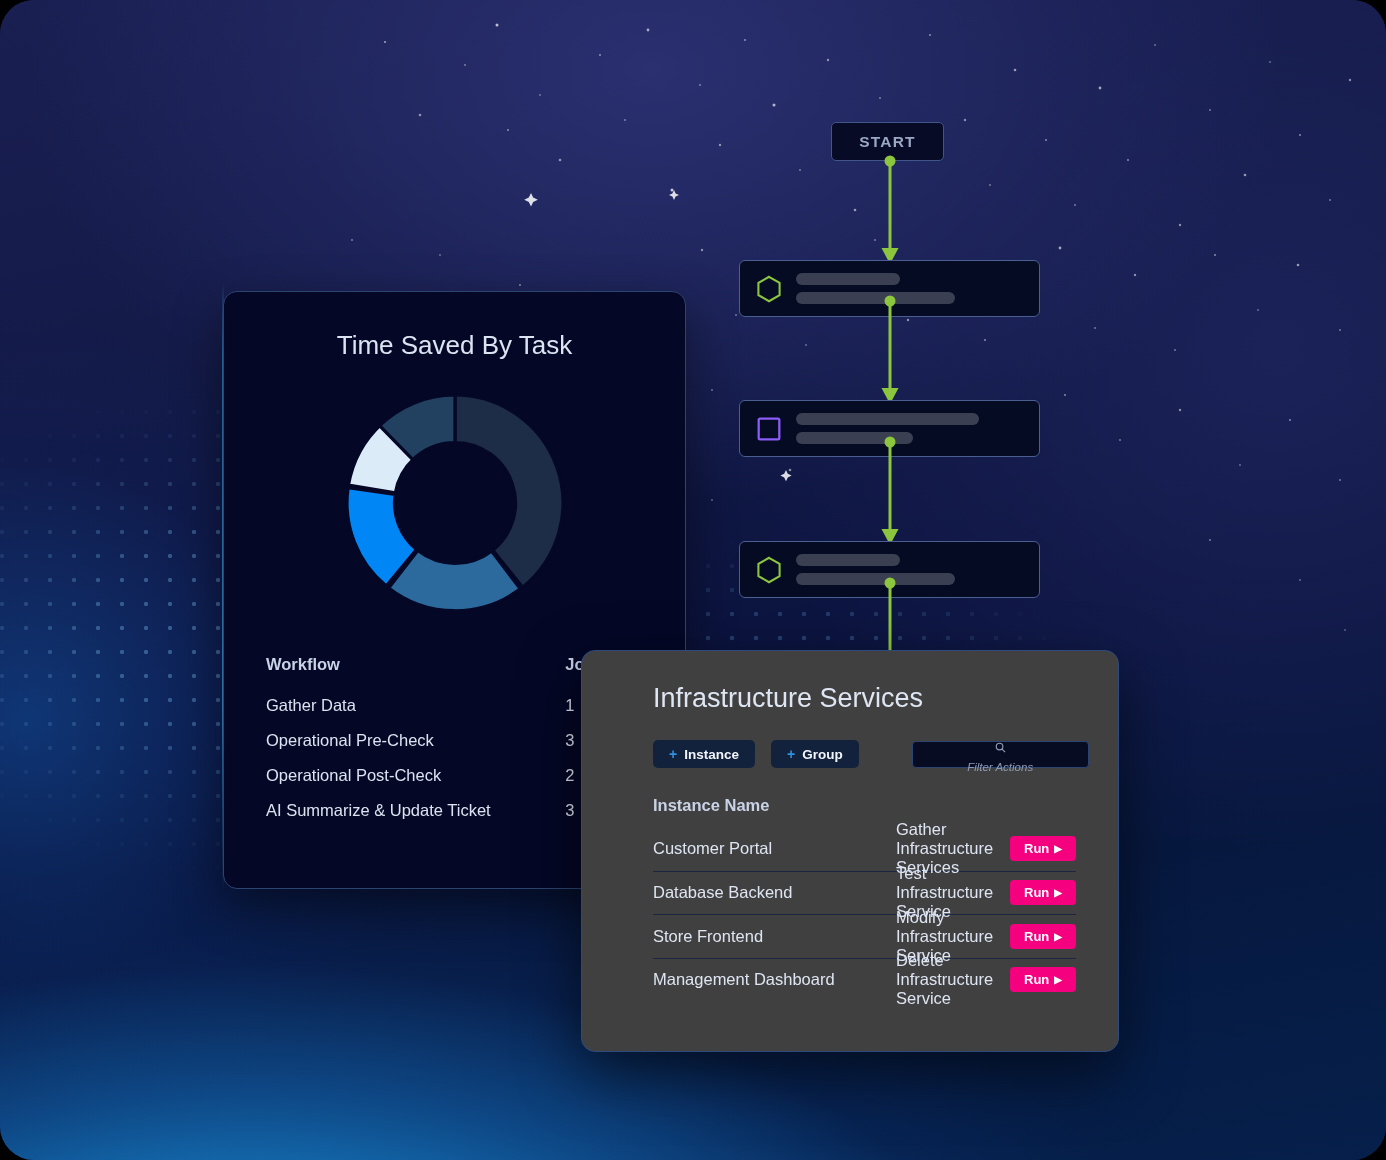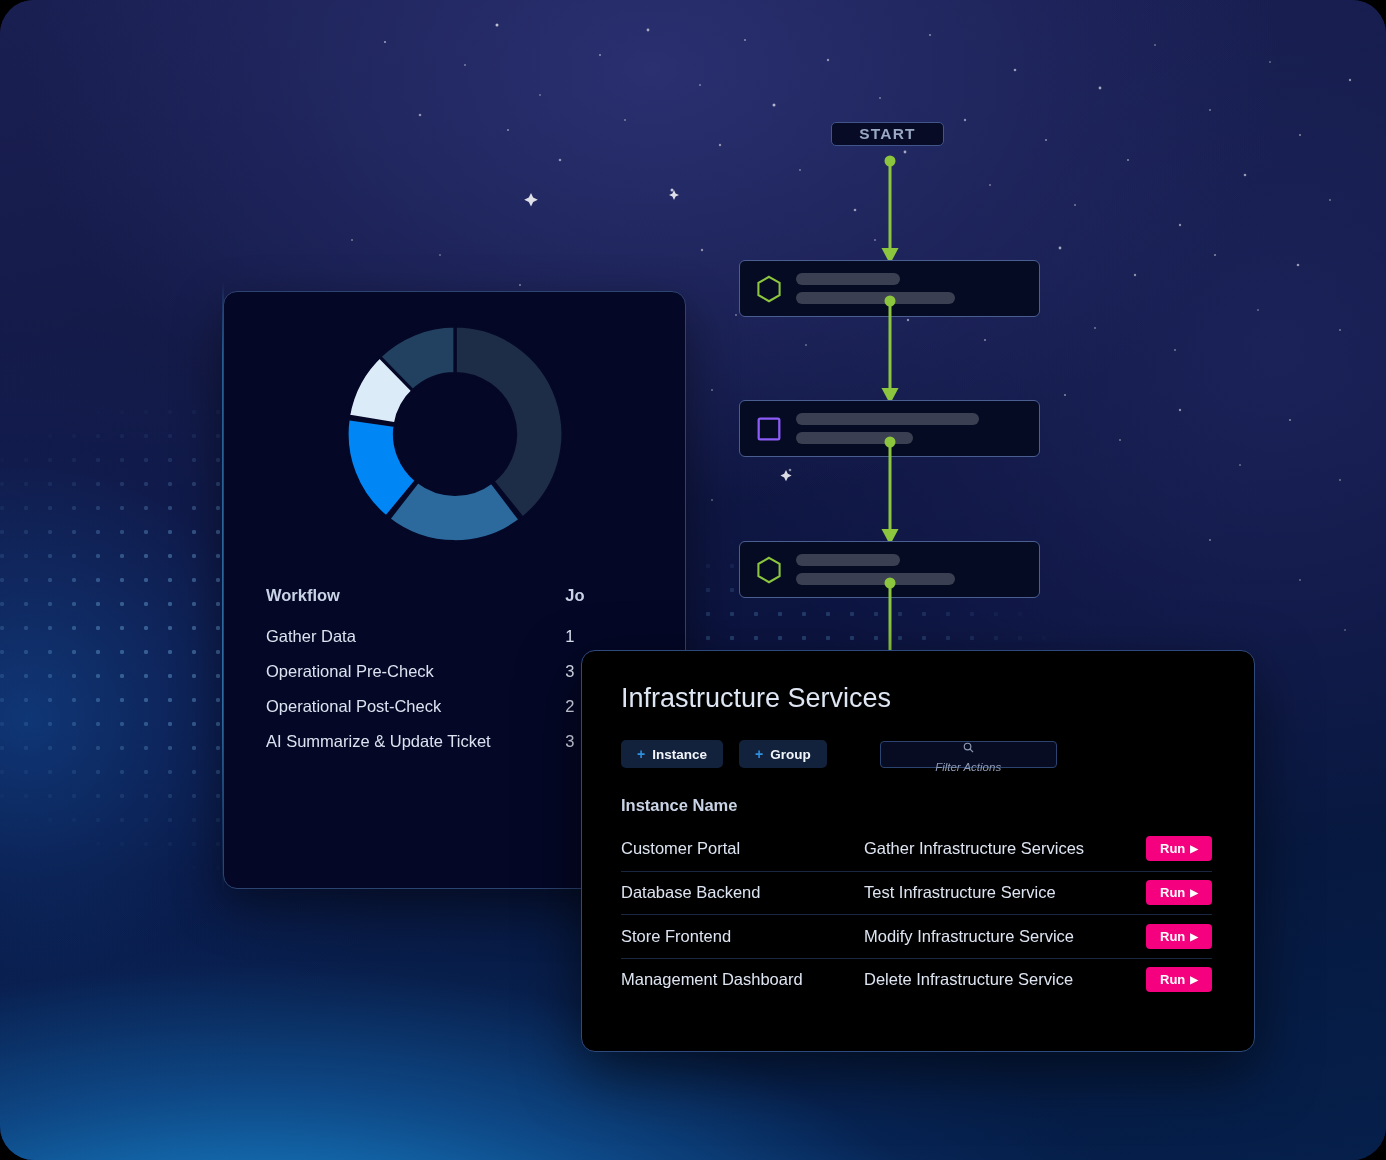--- a/index.html
+++ b/index.html
@@ -74,21 +74,21 @@
     width: 2px; height: 610px;
     background: linear-gradient(to bottom, rgba(40,120,200,0) 0%, rgba(60,150,225,0.75) 12%, rgba(70,160,230,0.85) 70%, rgba(40,120,200,0) 100%);
   }
 
   
   .flow { position: absolute; left: 700px; top: 100px; width: 420px; height: 600px; }
 
   .start-node {
     position: absolute;
     left: 131px; top: 22px;
-    width: 113px; height: 24px;
+    width: 113px; height: 39px;
     background: #070B26;
     border: 1px solid #41558A;
     border-radius: 5px;
     display: flex; align-items: center; justify-content: center;
     color: #9AA8C4;
     font-size: 15.5px; font-weight: bold; letter-spacing: 1.2px;
   }
 
   .node {
     position: absolute;
@@ -149,26 +149,27 @@
   }
   .tbl-head { font-size: 16.5px; font-weight: bold; color: #C9D3E6; margin-bottom: 14px; }
   .tbl-row { font-size: 16.5px; font-weight: 400; height: 35px; color: #DCE3F0; }
   .col-wf   { width: 300px; }
   .col-jobs { width: 80px; }
 
   
   .panel-infra {
     position: absolute;
     left: 581px; top: 650px;
-    width: 674px; height: 402px;
-    background: #000000;
+    width: 538px; height: 402px;
+    background: #404040;
     border: 1px solid #2E4A7C;
     border-radius: 14px;
     box-shadow: 0 22px 60px rgba(0,0,0,0.55);
     overflow: hidden;
+    padding-left: 32px;
   }
   .infra-title {
     margin: 32px 0 0 39px;
     color: #DFE6F3;
     font-size: 27px;
     font-weight: 300;
   }
   .infra-controls {
     margin: 26px 0 0 39px;
     display: flex; align-items: center; gap: 16px;
@@ -397,20 +398,21 @@
     <div class="connector c4">
       <svg width="36" height="80" viewBox="0 0 36 80">
         <circle cx="18" cy="5" r="5.5" fill="#8CC63E"></circle>
         <line x1="18" y1="5" x2="18" y2="80" stroke="#8CC63E" stroke-width="3"></line>
       </svg>
     </div>
   </div>
 
   <div class="panel-time">
 
+    <div class="panel-time-title">Time Saved By Task</div>
 
     <div class="donut-wrap">
       <svg class="donut" width="240" height="240" viewBox="0 0 240 240">
         <g transform="translate(120,120)">
 
           <path d="M 0 -108 A 108 108 0 0 1 67.6 84.2 L 37.9 47.2 A 60.5 60.5 0 0 0 0 -60.5 Z" fill="#1D2C47" stroke="#040726" stroke-width="3.2"></path>
 
           <path d="M -73.3 -79.3 A 108 108 0 0 0 -106.5 -18 L -59.7 -10.1 A 60.5 60.5 0 0 1 -41.1 -44.4 Z" fill="#DCEBF8" stroke="#040726" stroke-width="3.2"></path>
 
           <path d="M -106.9 -15.3 A 108 108 0 0 0 -68.8 83.1 L -38.6 46.6 A 60.5 60.5 0 0 1 -59.9 -8.6 Z" fill="#0087F5" stroke="#040726" stroke-width="3.2"></path>

